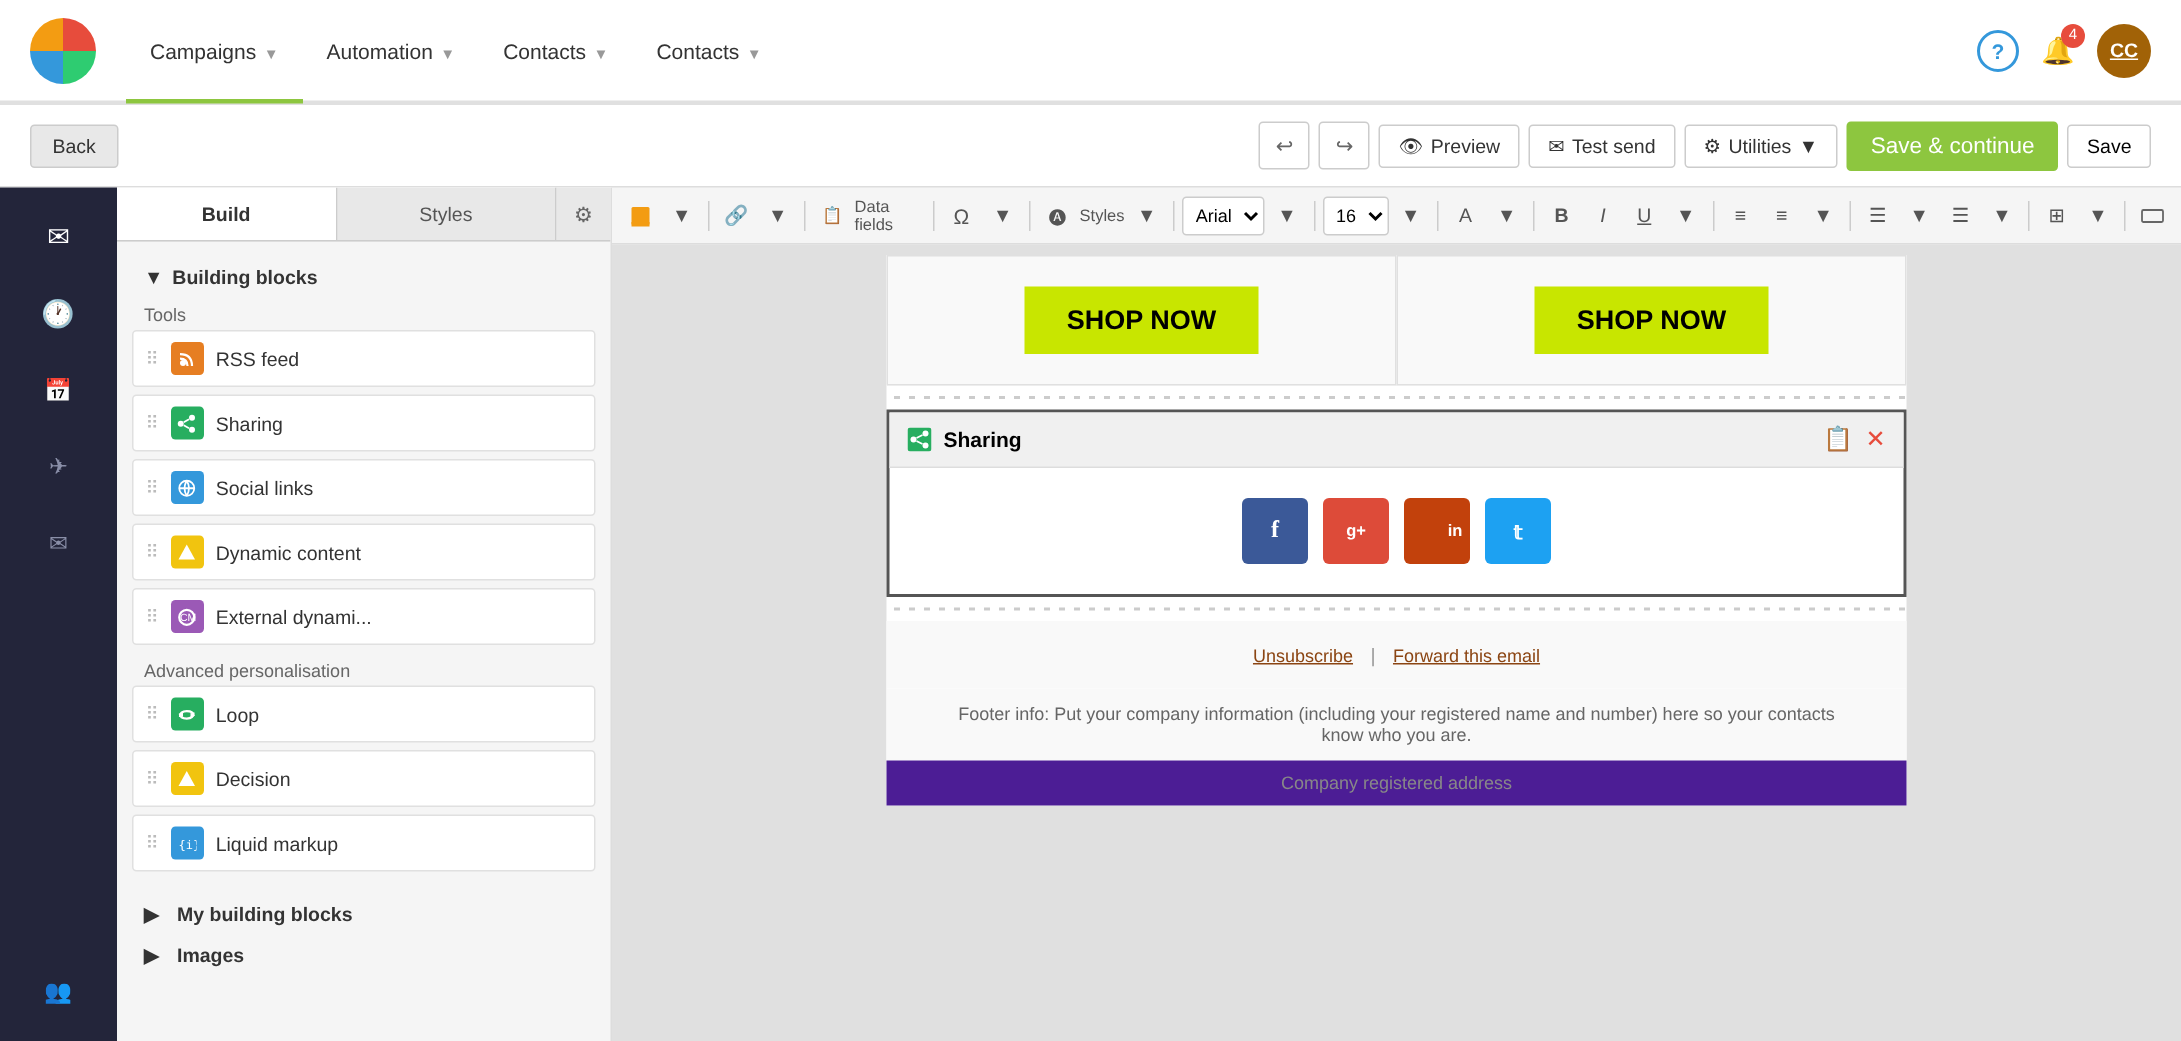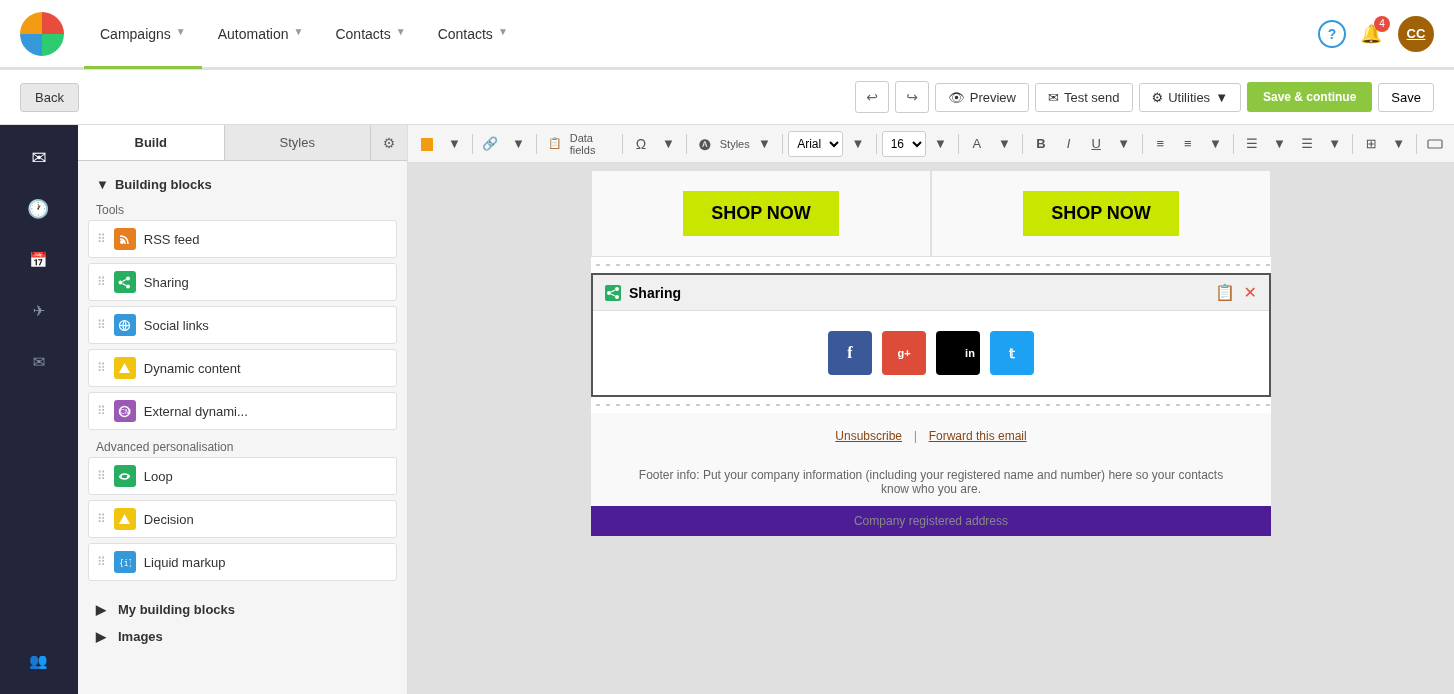--- a/index.html
+++ b/index.html
@@ -23,21 +23,21 @@
       flex-shrink: 0;
     }
     .nav-items {
       display: flex;
       align-items: center;
       gap: 0;
       flex: 1;
     }
     .nav-item {
       display: flex;
-      align-items: flex-start;
+      align-items: flex-end;
       gap: 5px;
       padding: 24px 16px;
       cursor: pointer;
       font-size: 14px;
       color: #333;
       position: relative;
       white-space: nowrap;
     }
     .nav-item.active {
       color: #333;
@@ -158,22 +158,22 @@
       color: #333;
       display: flex; align-items: center; gap: 5px;
     }
     .btn-save-continue {
       background: #8dc63f;
       color: white;
       border: none;
       border-radius: 3px;
       padding: 8px 16px;
       cursor: pointer;
-      font-size: 12px;
-      font-weight: bold;
+      font-size: 15px;
+      font-weight: normal;
     }
     .btn-save {
       background: #fff;
       border: 1px solid #ccc;
       border-radius: 3px;
       padding: 6px 12px;
       cursor: pointer;
       font-size: 13px;
     }
 
@@ -733,21 +733,21 @@
               <span class="sharing-icon-btn" style="color:#e74c3c;">✕</span>
             </div>
           </div>
           <div class="sharing-icons">
             <div class="social-btn" style="background:#3b5998;">
               <span style="font-family:serif; font-weight:bold;">f</span>
             </div>
             <div class="social-btn" style="background:#dd4b39;">
               <span style="font-size:11px; font-weight:bold;">g+</span>
             </div>
-            <div class="social-btn" style="background:#000000;padding-left:24px;">
+            <div class="social-btn" style="background:#c2410c;padding-left:24px;">
               <span style="font-size:11px; font-weight:bold;">in</span>
             </div>
             <div class="social-btn" style="background:#1da1f2;">
               <span style="font-size:13px;">𝕥</span>
             </div>
           </div>
         </div>
 
         <div class="dotted-divider"></div>
 

